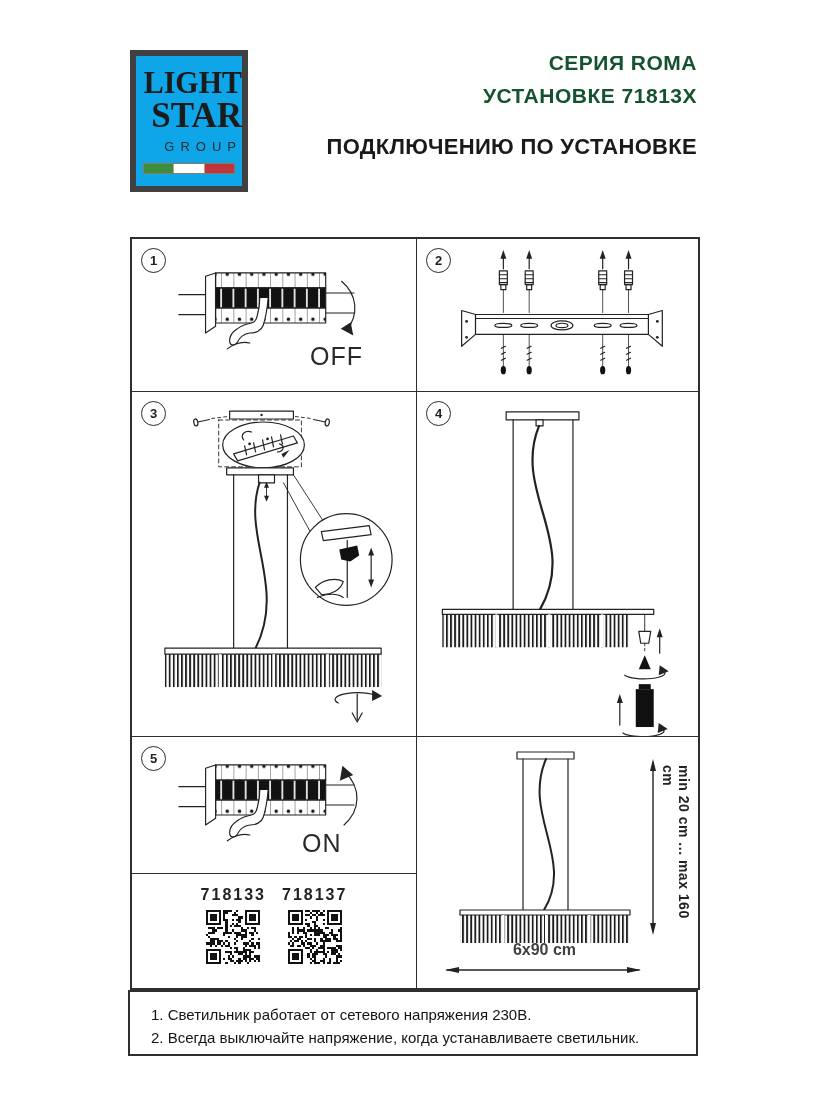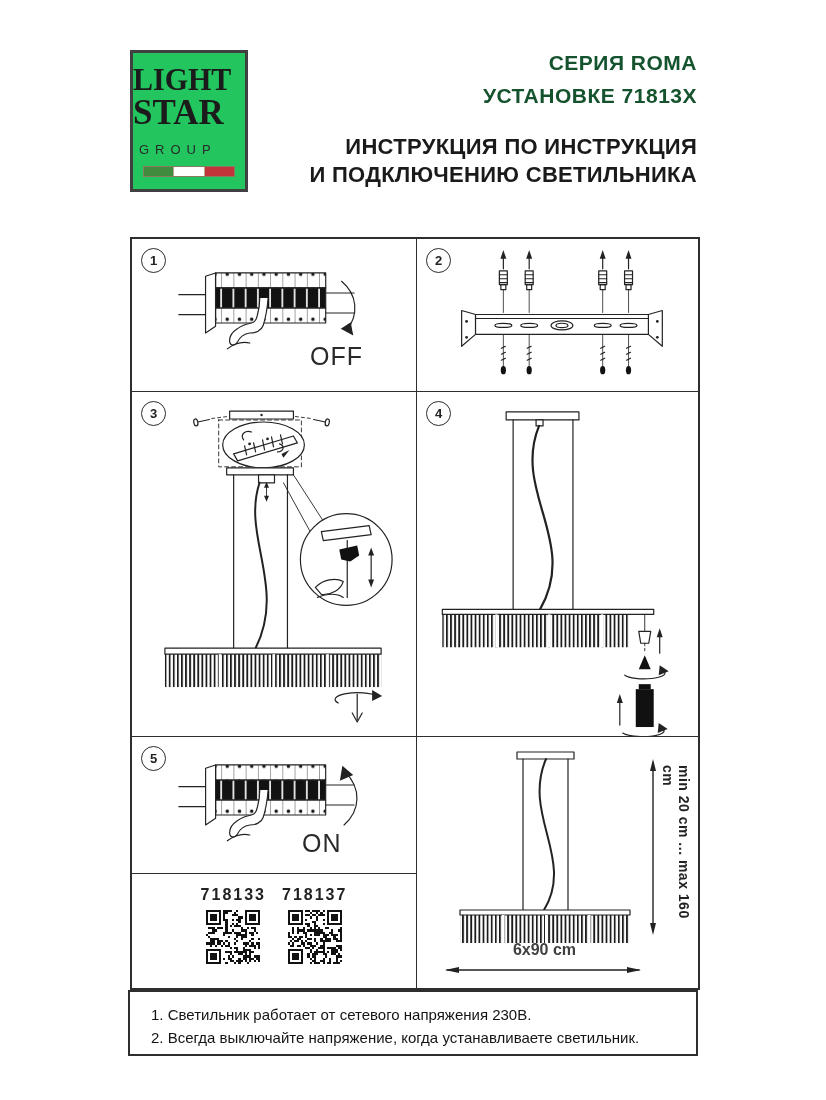--- a/index.html
+++ b/index.html
@@ -1,26 +1,26 @@
 <!DOCTYPE html>
 <html><head>
 <meta charset="utf-8">
 <style>
   html,body{margin:0;padding:0;background:#e8e8e8;}
   .page{position:relative;width:826px;height:1100px;background:#ffffff;overflow:hidden;
         font-family:"Liberation Sans", sans-serif;color:#1c1c1c;}
 
   
-  .logo{position:absolute;left:130px;top:50px;width:118px;height:142px;border:3px solid #404040;
-        box-sizing:border-box;text-align:left;background:#22c55e;}
+  .logo{position:absolute;left:130px;top:50px;width:118px;height:142px;border:6px solid #404040;
+        box-sizing:border-box;text-align:right;background:#0ea5e9;}
   .logo-light{font-family:"Liberation Serif", serif;font-weight:bold;font-size:30px;line-height:30px;
               margin-top:12px;letter-spacing:0px;color:#1b1b1b;transform:scaleY(1.05);}
   .logo-star{font-family:"Liberation Serif", serif;font-weight:bold;font-size:35px;line-height:34px;
              color:#1b1b1b;transform:scaleY(1.05);}
-  .logo-group{font-size:13px;letter-spacing:6px;margin-top:13px;color:#2a2a2a;text-indent:6px;}
+  .logo-group{font-size:13px;letter-spacing:6px;margin-top:7px;color:#2a2a2a;text-indent:6px;}
   .logo-flag{width:92px;height:11px;margin:9px auto 0;border:1px solid #8a7a5f;display:flex;box-sizing:border-box;}
   .logo-flag span{flex:1;height:100%;}
   .flag-w{border-left:1px solid #b9a98c;border-right:1px solid #b9a98c;box-sizing:border-box;background:#fff;}
 
   
   .hdr-series{position:absolute;right:129px;top:46px;text-align:right;font-weight:bold;
               font-size:21px;line-height:33px;letter-spacing:0.5px;color:#14532d;}
   .hdr-title{position:absolute;right:129px;top:133px;text-align:right;font-weight:bold;
              font-size:22px;line-height:28px;letter-spacing:0.3px;color:#1a1a1a;}
 
@@ -87,22 +87,21 @@
         <span class="flag-w"></span>
         <span class="flag-r" style="background: rgb(193, 52, 58);"></span>
     </div>
   </div>
 
   <div class="hdr-series">
     <div>СЕРИЯ ROMA</div>
     <div>УСТАНОВКЕ 71813X</div>
   </div>
   <div class="hdr-title">
-    <div>ИНСТРУКЦИЯ ПО ИНСТРУКЦИЯ</div>
-    <div>И ПОДКЛЮЧЕНИЮ СВЕТИЛЬНИКА</div>
+    <div>ПОДКЛЮЧЕНИЮ ПО УСТАНОВКЕ</div>
   </div>
 
   <div class="grid">
 
     <div class="cell c1">
       <div class="badge">
           <span>1</span>
         </div>
       <svg class="draw" viewBox="0 0 285 153" fill="none" stroke="#222" stroke-width="1.4">
         <g transform="translate(40,14) scale(0.84)">

